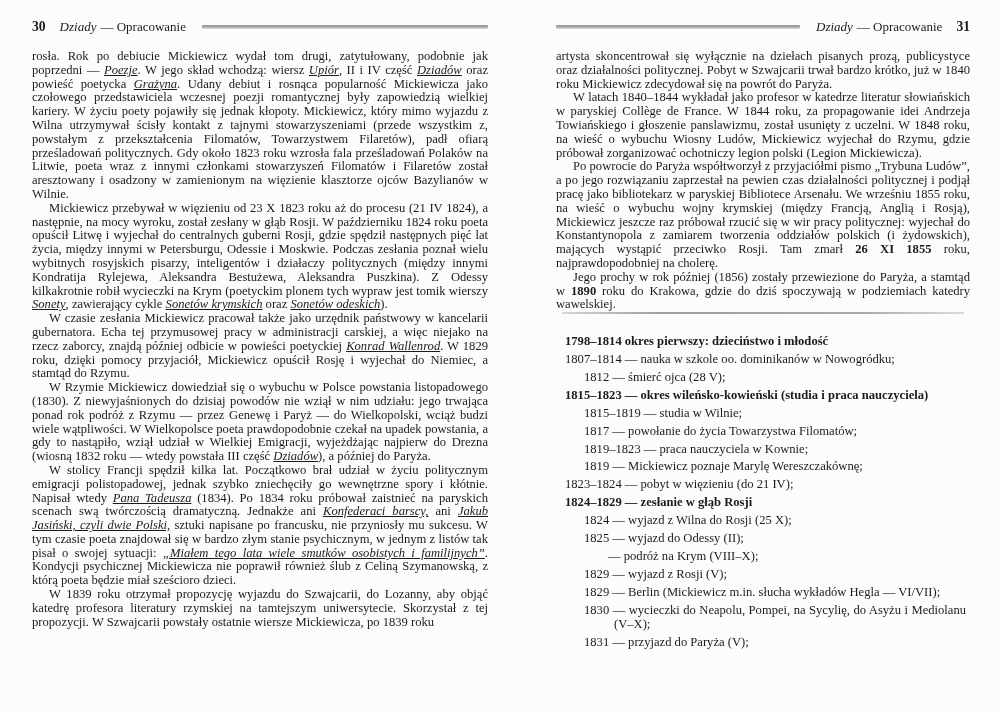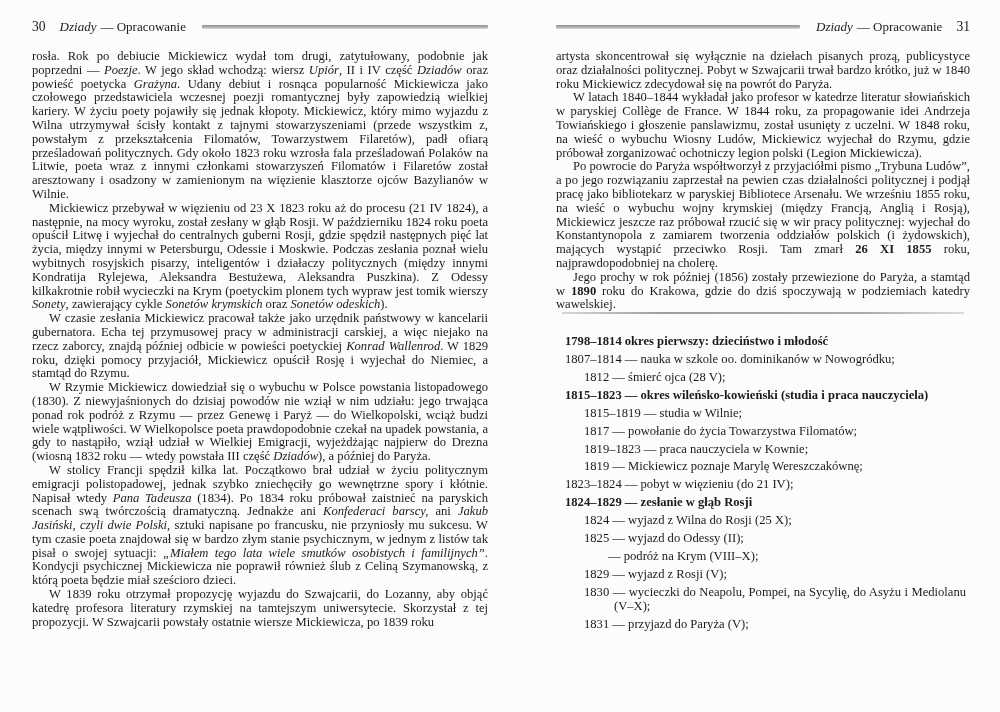--- a/index.html
+++ b/index.html
@@ -14,39 +14,39 @@
   .page { position: absolute; top: 20px; }
   .page-left  { left: 32px;  width: 456px; }
   .page-right { left: 556px; width: 414px; }
 
   .page-header {
     display: flex; align-items: center;
     font-size: 12.4px; line-height: 14px;
     margin-bottom: 16px;
     white-space: nowrap;
   }
-  .page-num { font-weight: normal; font-size: 13.6px; }
+  .page-num { font-weight: bold; font-size: 13.6px; }
   .running-title { font-size: 13px; }
   .running-title em { font-style: italic; }
   .running-title .rest { margin-left: 4px; }
   .page-left  .running-title { margin-left: 14px; }
   .page-right .running-title { margin-right: 12px; }
   .page-right .page-num { margin-left: 2px; }
   .header-rule {
     flex: 1; height: 4px; align-self: center;
     background: linear-gradient(to bottom, #929292 0%, #a8a8a8 45%, #dedede 100%);
     border-radius: 1px;
   }
   .page-left  .header-rule { margin-left: 16px; }
   .page-right .header-rule { margin-right: 16px; }
 
   .body-text { font-size: 12.6px; line-height: 13.8px; text-align: justify; }
   .body-text p { margin: 0; text-indent: 17px; }
   .body-text p.noindent { text-indent: 0; }
-  .body-text em { font-style: italic; }
+  .body-text em { font-style: italic; text-decoration: underline; }
   .body-text strong { font-weight: bold; }
 
   .section-heading {
     margin: 27px 0 4px 0;
     text-align: center;
     font-size: 13.4px; font-weight: bold;
     letter-spacing: 0.4px;
   }
   .heading-rule {
     height: 2px; margin: 0 6px 21px 6px;
@@ -100,16 +100,17 @@
       <div class="tl ind1"><span>1815–1819 — studia w Wilnie;</span></div>
       <div class="tl ind1"><span>1817 — powołanie do życia Towarzystwa Filomatów;</span></div>
       <div class="tl ind1"><span>1819–1823 — praca nauczyciela w Kownie;</span></div>
       <div class="tl ind1"><span>1819 — Mickiewicz poznaje Marylę Wereszczakównę;</span></div>
       <div class="tl ind0"><span>1823–1824 — pobyt w więzieniu (do 21 IV);</span></div>
       <div class="tl ind0"><strong>1824–1829 — zesłanie w głąb Rosji</strong></div>
       <div class="tl ind1"><span>1824 — wyjazd z Wilna do Rosji (25 X);</span></div>
       <div class="tl ind1"><span>1825 — wyjazd do Odessy (II);</span></div>
       <div class="tl ind2"><span>— podróż na Krym (VIII–X);</span></div>
       <div class="tl ind1"><span>1829 — wyjazd z Rosji (V);</span></div>
+      <div class="tl ind1"><span>1829 — Berlin (Mickiewicz m.in. słucha wykładów Hegla — VI/VII);</span></div>
       <div class="tl ind1"><span>1830 — wycieczki do Neapolu, Pompei, na Sycylię, do Asyżu i Mediolanu (V–X);</span></div>
       <div class="tl ind1"><span>1831 — przyjazd do Paryża (V);</span></div>
     </div>
 </section>
 
 </body></html>

